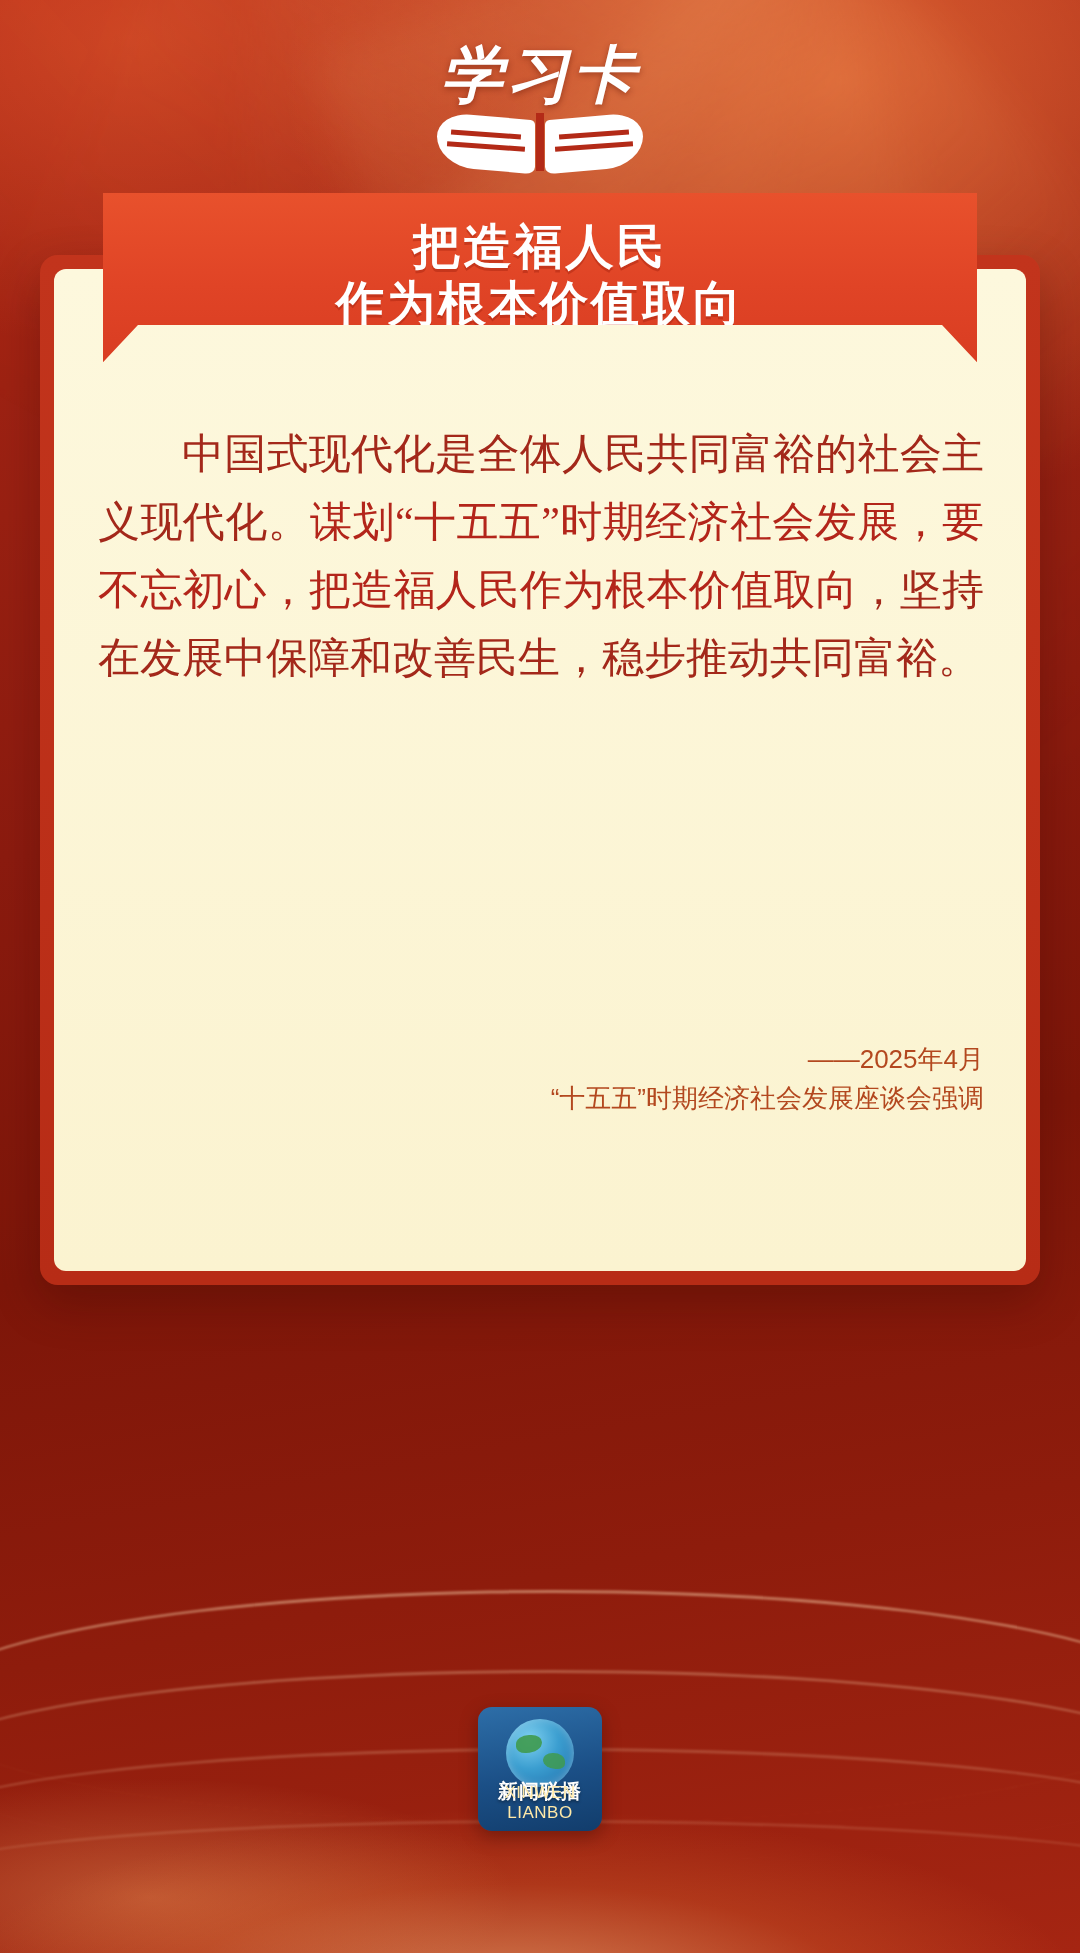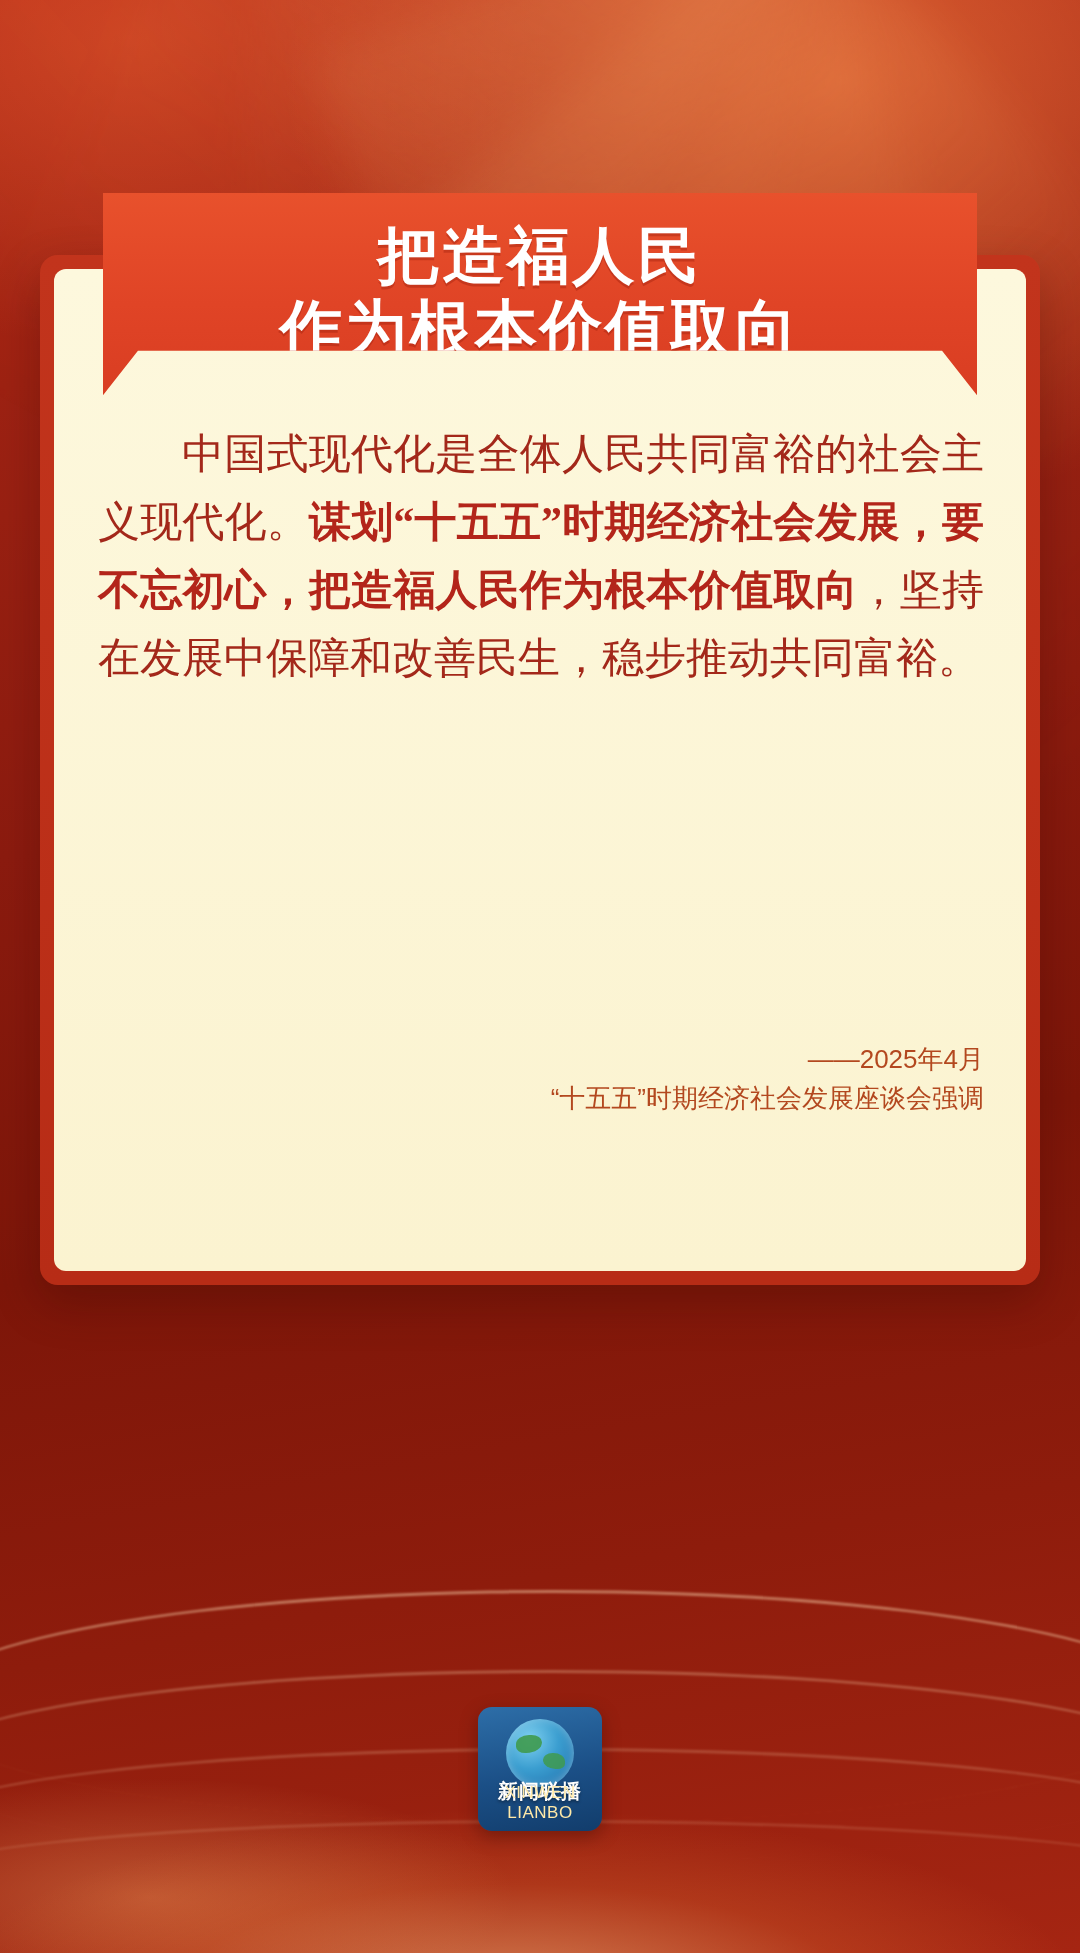--- a/index.html
+++ b/index.html
@@ -171,21 +171,21 @@
     background: linear-gradient(180deg, #e8512c 0%, #e04426 55%, #d93d22 100%);
     padding: 26px 0 30px;
     text-align: center;
     clip-path: polygon(0 0, 100% 0, 100% 100%, 96% 78%, 4% 78%, 0 100%);
     box-shadow: 0 10px 26px rgba(80, 12, 4, .28);
   }
   .ribbon-line {
     font-family: "Liberation Sans", sans-serif;
     font-weight: bold;
     color: #ffffff;
-    font-size: 62px;
+    font-size: 48px;
     line-height: 1.18;
     letter-spacing: 3px;
     text-shadow: 0 3px 0 rgba(150,25,10,.35);
   }
 
   
   .body-wrap {
     position: absolute;
     left: 98px;
     top: 420px;
@@ -195,21 +195,21 @@
   .para {
     font-family: "Liberation Serif", serif;
     font-size: 42px;
     line-height: 1.62;
     color: #a3281a;
     text-align: justify;
     text-indent: 84px;
     margin: 0 0 38px 0;
   }
   .para .em {
-    font-weight: bold;
+    font-weight: normal;
     color: #b3251a;
   }
 
   .attrib {
     position: absolute;
     left: 98px;
     top: 1040px;
     width: 886px;
     text-align: right;
     z-index: 8;
@@ -295,20 +295,32 @@
 <div class="poster">
 
   <div class="rays">
     <div class="ray" style="transform: rotate(-42deg) translateX(-50%);"></div>
     <div class="ray" style="transform: rotate(-20deg) translateX(-50%); opacity:.7;"></div>
     <div class="ray" style="transform: rotate(6deg) translateX(-50%); opacity:.5;"></div>
     <div class="ray" style="transform: rotate(28deg) translateX(-50%); opacity:.75;"></div>
     <div class="ray" style="transform: rotate(48deg) translateX(-50%); opacity:.6;"></div>
   </div>
 
+  <div class="brand">
+    <div class="brand-title">学习卡</div>
+    <div class="brand-book">
+      <div class="page left"></div>
+      <div class="page right"></div>
+      <div class="line l1"></div>
+      <div class="line l2"></div>
+      <div class="line l3"></div>
+      <div class="line l4"></div>
+      <div class="spine"></div>
+    </div>
+  </div>
 
   <div class="card">
     <div class="card-inner"></div>
   </div>
 
   <div class="ribbon">
     <div class="ribbon-line">把造福人民</div>
     <div class="ribbon-line">作为根本价值取向</div>
   </div>
 

